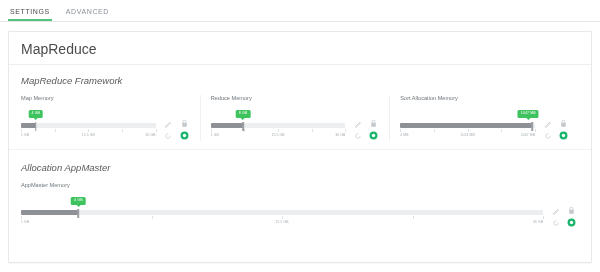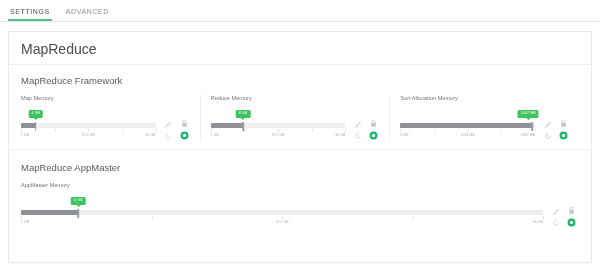--- a/index.html
+++ b/index.html
@@ -48,20 +48,21 @@
     color: #4b4b4b;
     padding: 9px 12px 7px 12px;
     border-bottom: 1px solid #edf0f1;
   }
 
   .section { padding: 8px 12px 2px 12px; }
   .section-heading {
     font-size: 9.5px;
     color: #5a5a5a;
     margin: 2px 0 9px 0;
+    font-style: italic;
   }
 
   
   .cols { display: flex; align-items: stretch; }
   .col {
     flex: 1 1 0;
     padding: 0 8px 0 0;
     position: relative;
   }
   .col + .col {
@@ -328,21 +329,21 @@
           </div>
         </div>
       </div>
 
     </div>
   </div>
 
   <div class="divider"></div>
 
   <div class="fullwidth">
-    <div class="section-heading">MapReduce AppMaster</div>
+    <div class="section-heading">Allocation AppMaster</div>
 
     <div class="field-label">AppMaster Memory</div>
 
     <div class="appmaster-row">
       <div class="slider-wrap">
         <div class="badge" style="left:11%">4 GB</div>
         <div class="track">
           <div class="fill" style="width:11%"></div>
           <div class="handle" style="left:11%"></div>
         </div>

